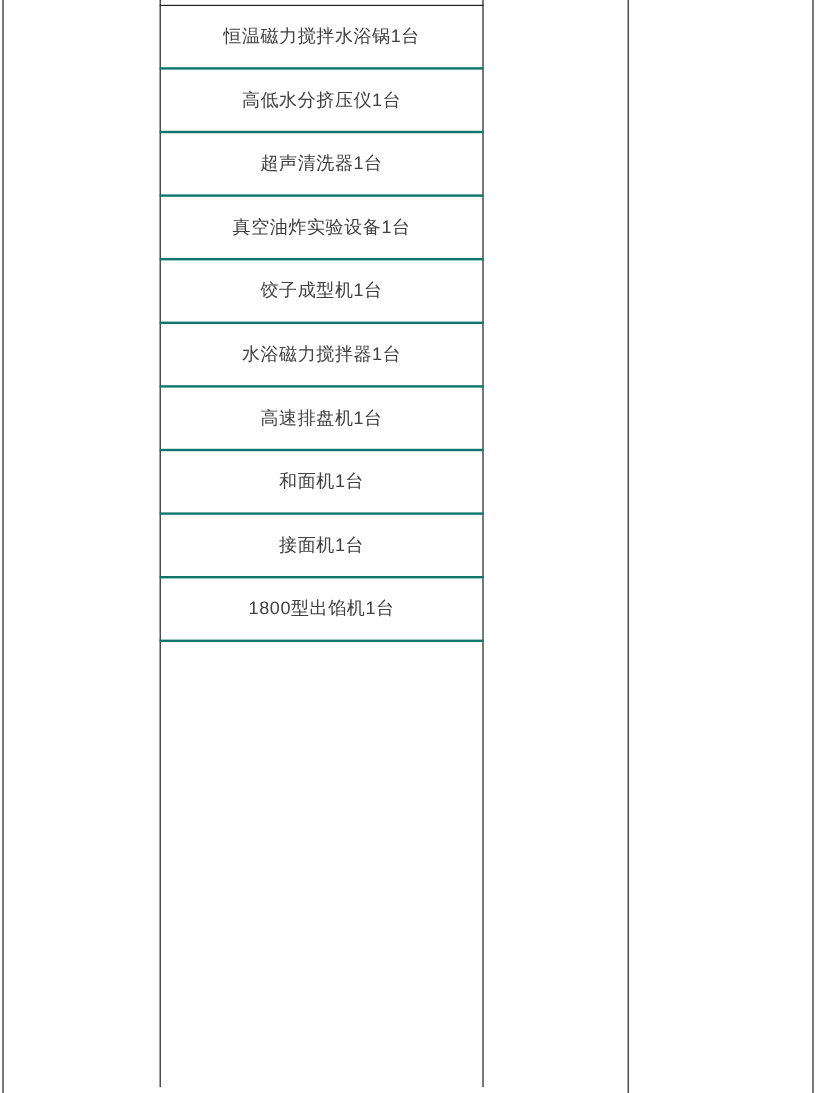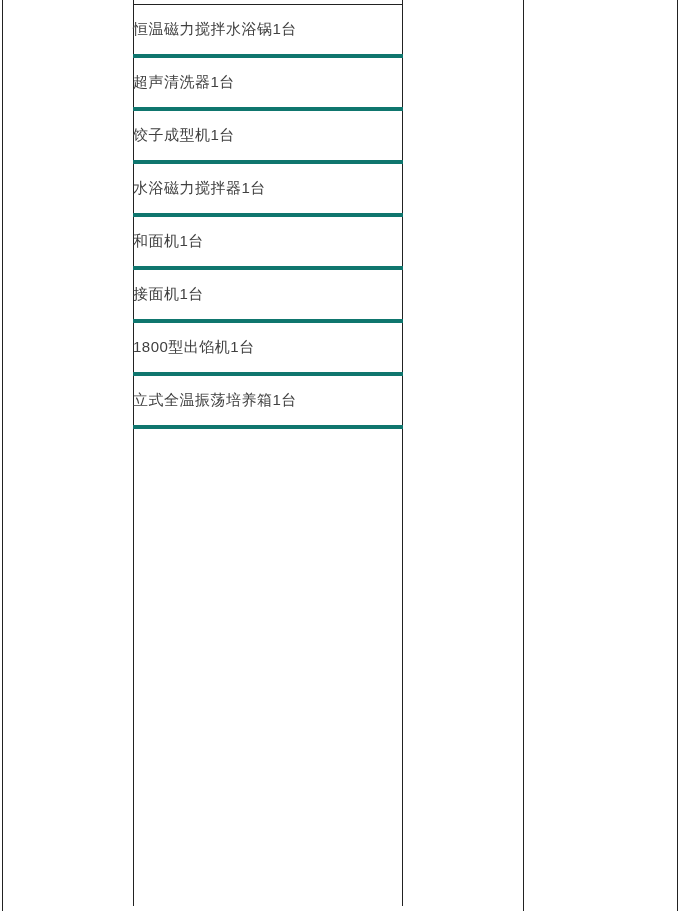--- a/index.html
+++ b/index.html
@@ -33,24 +33,24 @@
     position: absolute;
     left: 133px;
     top: 4px;
     width: 270px;
     border-top: 1px solid #222222;
     box-sizing: border-box;
   }
   .equip-row {
     box-sizing: border-box;
     height: 53px;
-    border-bottom: 4px solid #0f766e;
+    border-bottom: 2px solid #0f766e;
     display: flex;
     align-items: center;
-    justify-content: flex-start;
+    justify-content: center;
   }
   .equip-row span {
     font-size: 15px;
     color: #404040;
     letter-spacing: 0.5px;
     white-space: nowrap;
   }
 </style>
 </head>
 <body>
@@ -63,50 +63,56 @@
   <div class="vline mid"></div>
   <div class="vline outer-right"></div>
 
   <div class="equip-col">
 
       <div class="equip-row">
         <span>恒温磁力搅拌水浴锅1台</span>
       </div>
 
 
+      <div class="equip-row">
+        <span>高低水分挤压仪1台</span>
+      </div>
 
 
 
 
       <div class="equip-row">
         <span>超声清洗器1台</span>
       </div>
 
+      <div class="equip-row">
+        <span>真空油炸实验设备1台</span>
+      </div>
 
 
       <div class="equip-row">
         <span>饺子成型机1台</span>
       </div>
 
       <div class="equip-row">
         <span>水浴磁力搅拌器1台</span>
       </div>
 
+      <div class="equip-row">
+        <span>高速排盘机1台</span>
+      </div>
 
       <div class="equip-row">
         <span>和面机1台</span>
       </div>
 
 
       <div class="equip-row">
         <span>接面机1台</span>
       </div>
 
       <div class="equip-row">
         <span>1800型出馅机1台</span>
       </div>
 
-      <div class="equip-row">
-        <span>立式全温振荡培养箱1台</span>
-      </div>
     </div>
 
 </div>
 
 </body></html>

